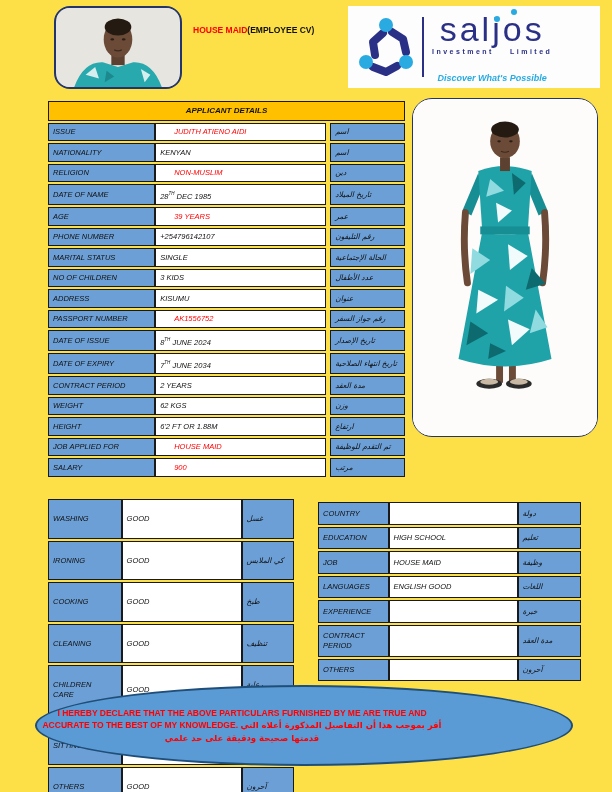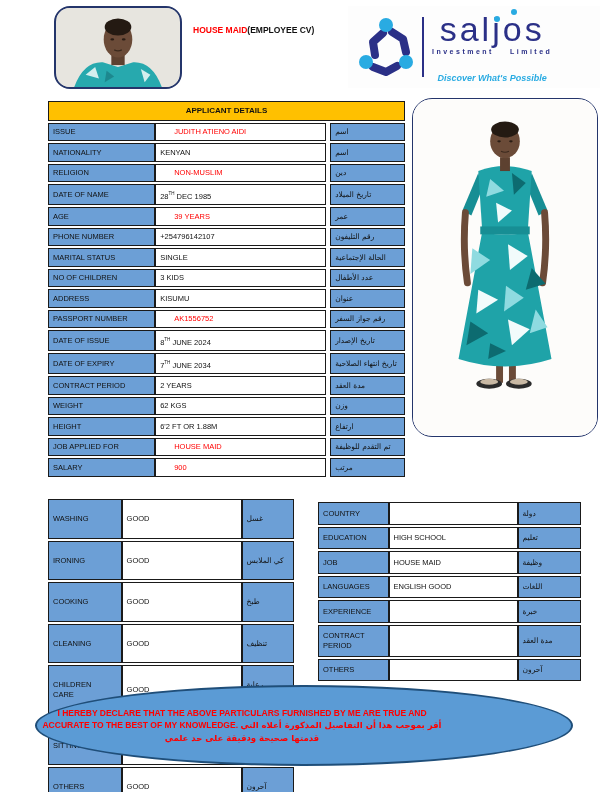--- a/index.html
+++ b/index.html
@@ -1,21 +1,21 @@
 <!DOCTYPE html>
 <html style="--blue: #6C9FD6; --yellow: #FFC000; --red: #FF0000; --navy: #2B3087; --cyan: #29ABE2; --frame: #24356B; --ellipse: #5B9BD5; --ellipse-border: #1F4E79;"><head>
 <meta charset="utf-8">
 <style>
   :root{
     --blue:#6C9FD6; --yellow:#FFC000; --red:#FF0000; --navy:#2B3087;
     --cyan:#29ABE2; --frame:#24356B; --ellipse:#5B9BD5; --ellipse-border:#1F4E79;
   }
   *{box-sizing:border-box; margin:0; padding:0;}
   body{background:#888; font-family:"Liberation Sans",sans-serif;}
-  #page{position:relative; width:612px; height:792px; background:#ffffff; margin:0 auto; overflow:hidden;}
+  #page{position:relative; width:612px; height:792px; background:#fde047; margin:0 auto; overflow:hidden;}
 
   
   #top-photo{position:absolute; left:54px; top:6px; width:128px; height:83px;
     border:2.5px solid var(--frame); border-radius:16px; overflow:hidden; background:#e7e5df;}
   #top-photo svg{display:block; width:100%; height:100%;}
 
   #doc-title{position:absolute; left:193px; top:25px; font-size:8.5px; font-weight:bold; white-space:nowrap;}
   #doc-title .t-red{color:var(--red);}
   #doc-title .t-black{color:#111;}
 
@@ -27,21 +27,21 @@
   #brand{font-size:34px; line-height:34px; letter-spacing:3px; color:var(--navy); font-weight:400;}
   #brand .lg-j, #brand .lg-o{position:relative; display:inline-block;}
   #brand .cdot{position:absolute; left:50%; transform:translateX(-50%); width:6px; height:6px;
     border-radius:50%; background:var(--cyan);}
   #brand .lg-j .cdot{top:4px;}
   #brand .lg-o .cdot{top:-3px;}
   #logo-sub{font-size:7px; letter-spacing:2.5px; color:var(--navy); margin-top:2px; display:flex; gap:16px; font-weight:bold;}
   #logo-tagline{font-size:9px; font-style:italic; font-weight:bold; color:var(--cyan); margin-top:18px;}
 
   
-  table{border-collapse:separate; border-spacing:0 2px; table-layout:fixed;}
+  table{border-collapse:separate; border-spacing:0 2px; table-layout:fixed;font-style:italic;}
   td,th{border:1px solid #1a1a1a; font-size:7.5px; line-height:9.5px; padding:3.5px 4px;
     overflow:hidden; vertical-align:middle; color:#111;}
   th.tbl-header{background:var(--yellow); text-align:center; font-weight:bold; font-size:8px; padding:4px;}
   .c-label{background:var(--blue); white-space:pre-line;}
   .c-arabic{background:var(--blue); direction:rtl; text-align:left;
     font-family:"DejaVu Sans",sans-serif; font-size:7.5px;}
   .c-value{background:#fff;}
   .c-value.red{color:var(--red);padding-left:18px;}
   .c-gap{border:none; background:transparent; padding:0;}
   sup{font-size:60%; vertical-align:super;}

